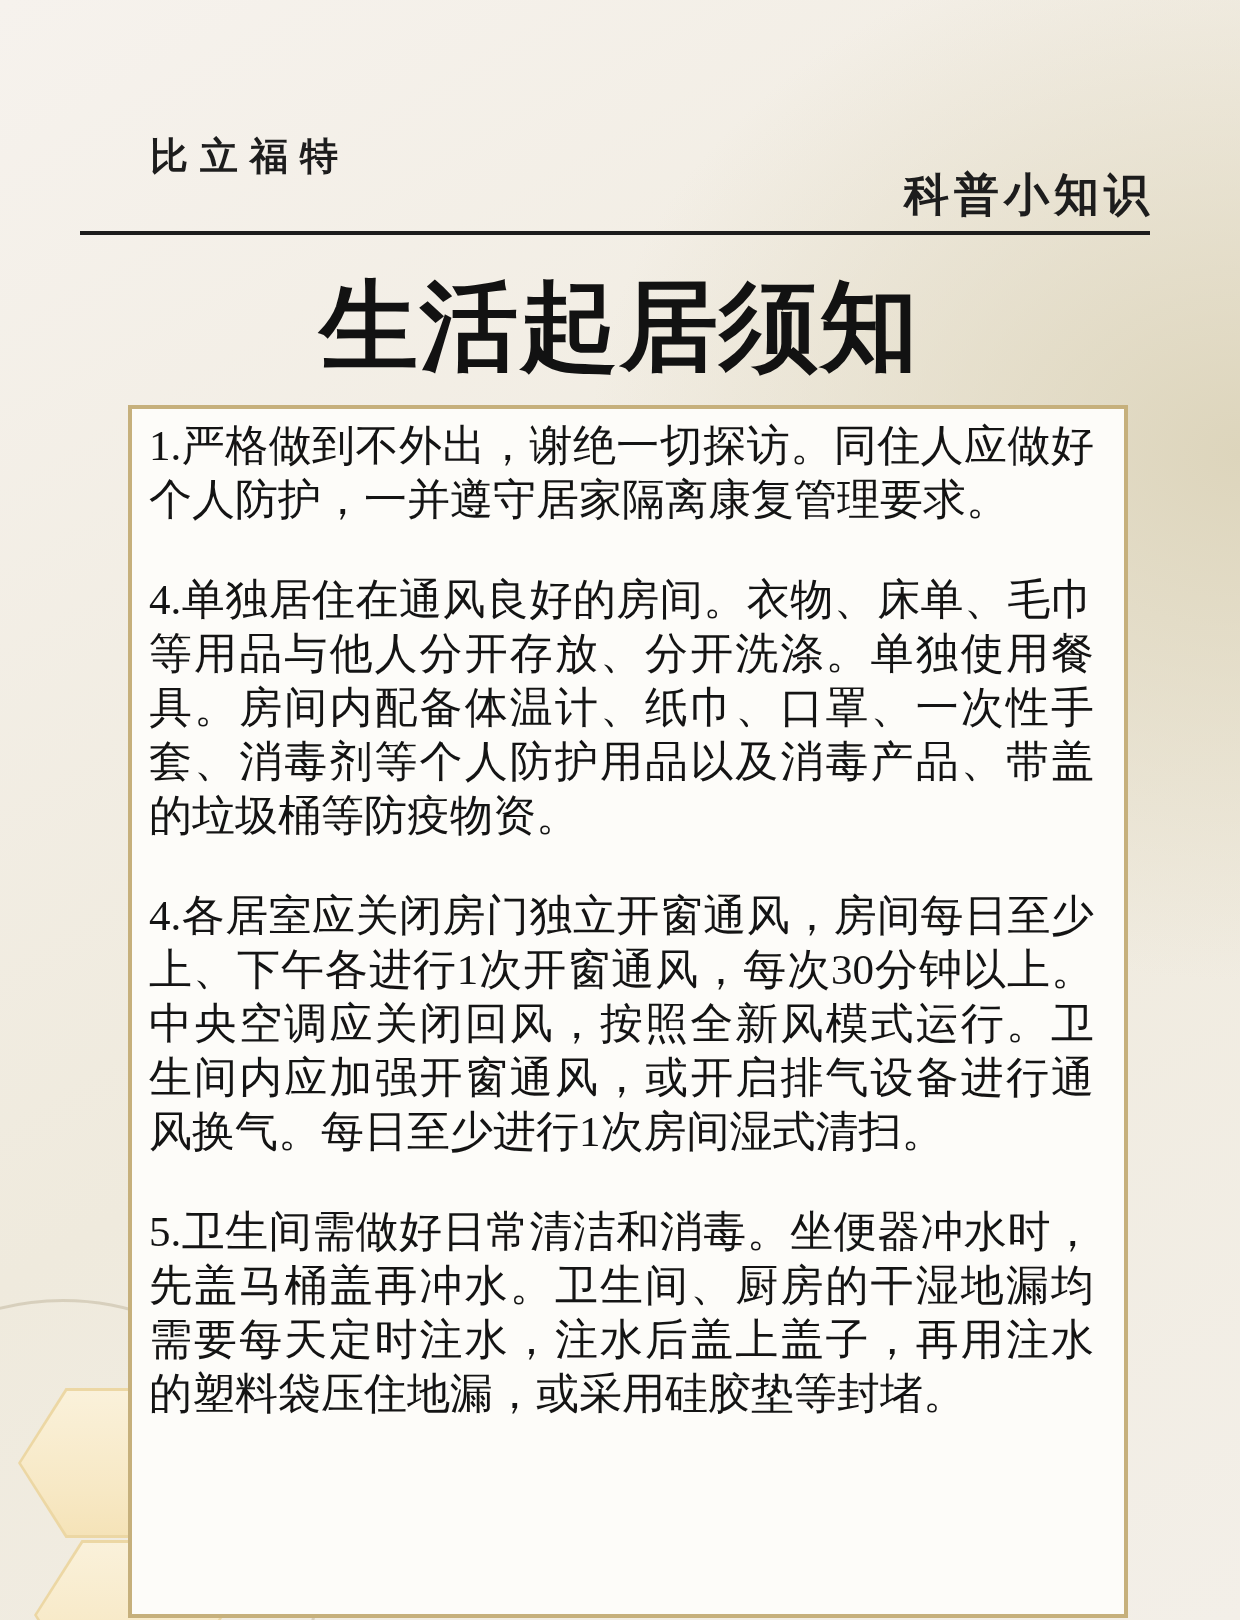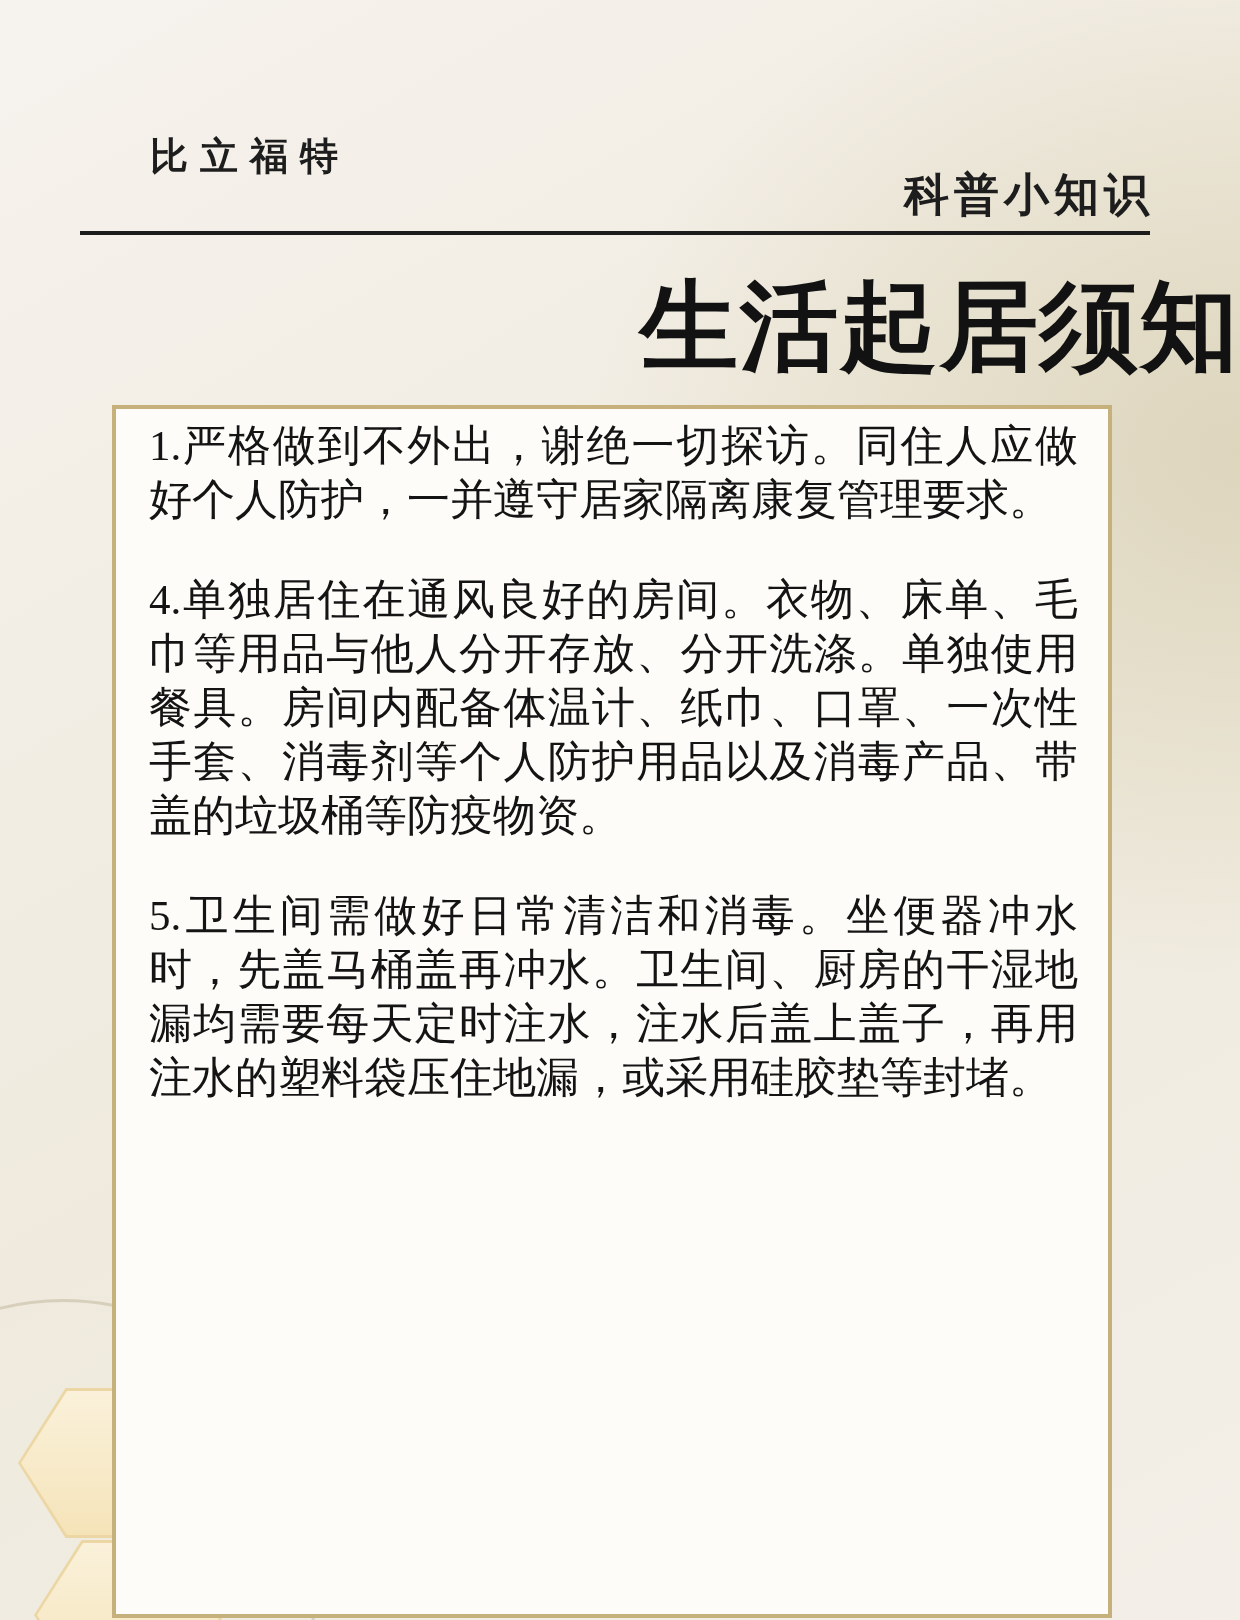--- a/index.html
+++ b/index.html
@@ -64,37 +64,37 @@
     position: absolute; left: 80px; top: 231px;
     width: 1070px; height: 4px;
     background: #1c1c1c;
     z-index: 2;
   }
 
   
   .title {
     position: absolute; left: 0; top: 268px;
     width: 100%;
-    text-align: right;
+    text-align: center;
     font-size: 98px; line-height: 118px;
     font-weight: 700;
     letter-spacing: 2px;
     color: #121212;
     z-index: 2;
   }
 
   
   .notice-box {
     position: absolute;
-    left: 112px; top: 405px;
+    left: 128px; top: 405px;
     width: 1000px; height: 1213px;
     box-sizing: border-box;
     border: 4px solid #c6b07c;
     background: #fdfcf9;
-    padding: 10px 30px 0 33px;
+    padding: 10px 30px 0 17px;
     z-index: 1;
   }
   .notice-box p {
     margin: 0 0 46px 0;
     font-size: 43px;
     line-height: 54px;
     text-align: justify;
     word-break: break-all;
     color: #141414;
   }
@@ -116,16 +116,17 @@
 
   <div class="tagline">科普小知识</div>
 
   <div class="divider"></div>
 
   <div class="title">生活起居须知</div>
 
   <div class="notice-box">
     <p>1.严格做到不外出，谢绝一切探访。同住人应做好个人防护，一并遵守居家隔离康复管理要求。</p>
     <p>4.单独居住在通风良好的房间。衣物、床单、毛巾等用品与他人分开存放、分开洗涤。单独使用餐具。房间内配备体温计、纸巾、口罩、一次性手套、消毒剂等个人防护用品以及消毒产品、带盖的垃圾桶等防疫物资。</p>
+    <p>4.各居室应关闭房门独立开窗通风，房间每日至少上、下午各进行1次开窗通风，每次30分钟以上。中央空调应关闭回风，按照全新风模式运行。卫生间内应加强开窗通风，或开启排气设备进行通风换气。每日至少进行1次房间湿式清扫。</p>
     <p>5.卫生间需做好日常清洁和消毒。坐便器冲水时，先盖马桶盖再冲水。卫生间、厨房的干湿地漏均需要每天定时注水，注水后盖上盖子，再用注水的塑料袋压住地漏，或采用硅胶垫等封堵。</p>
   </div>
 
 </div>
 
 </body></html>

